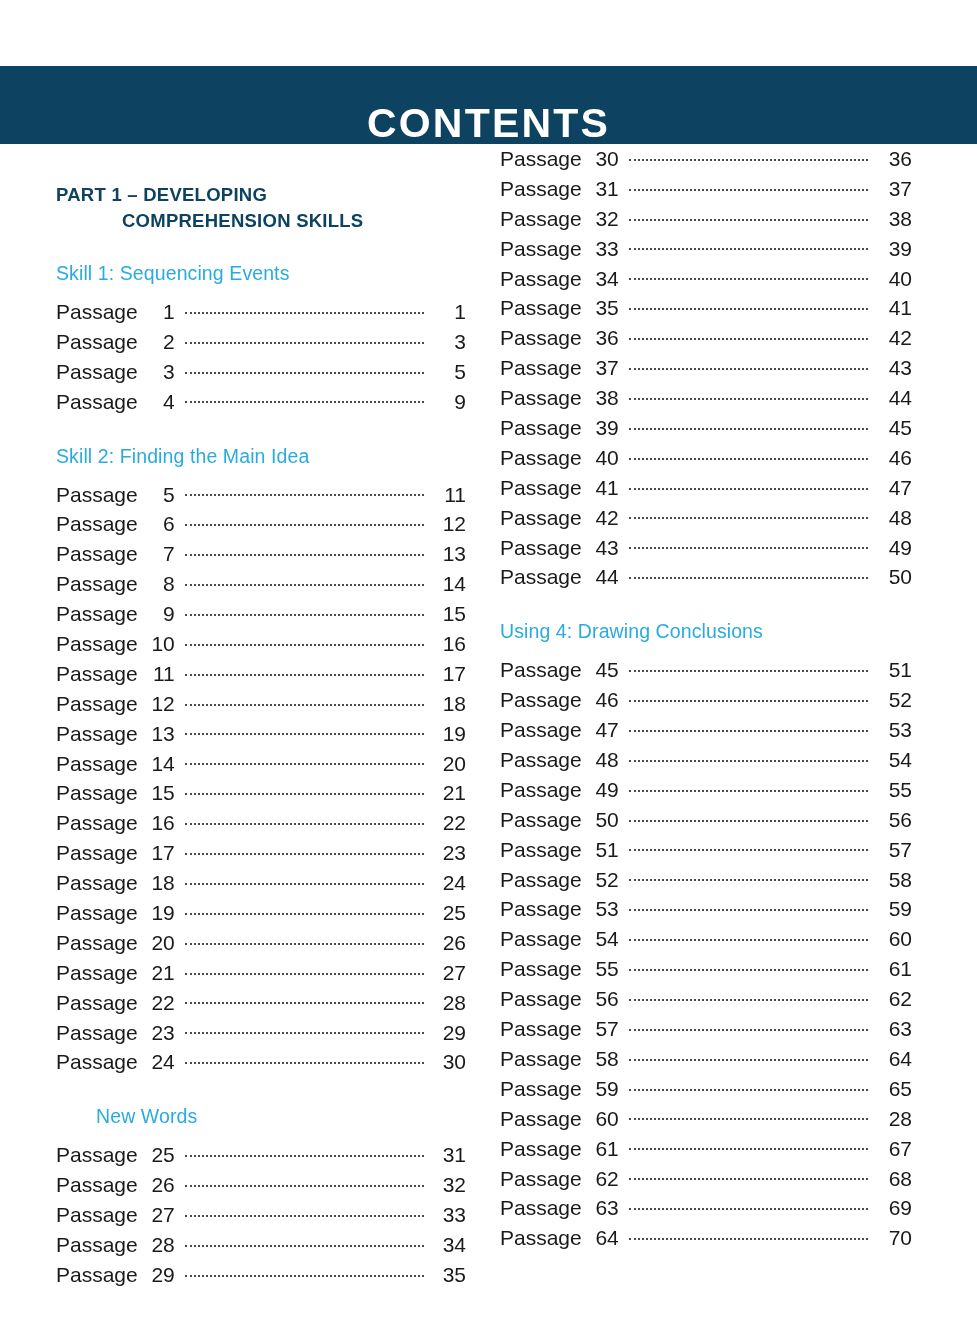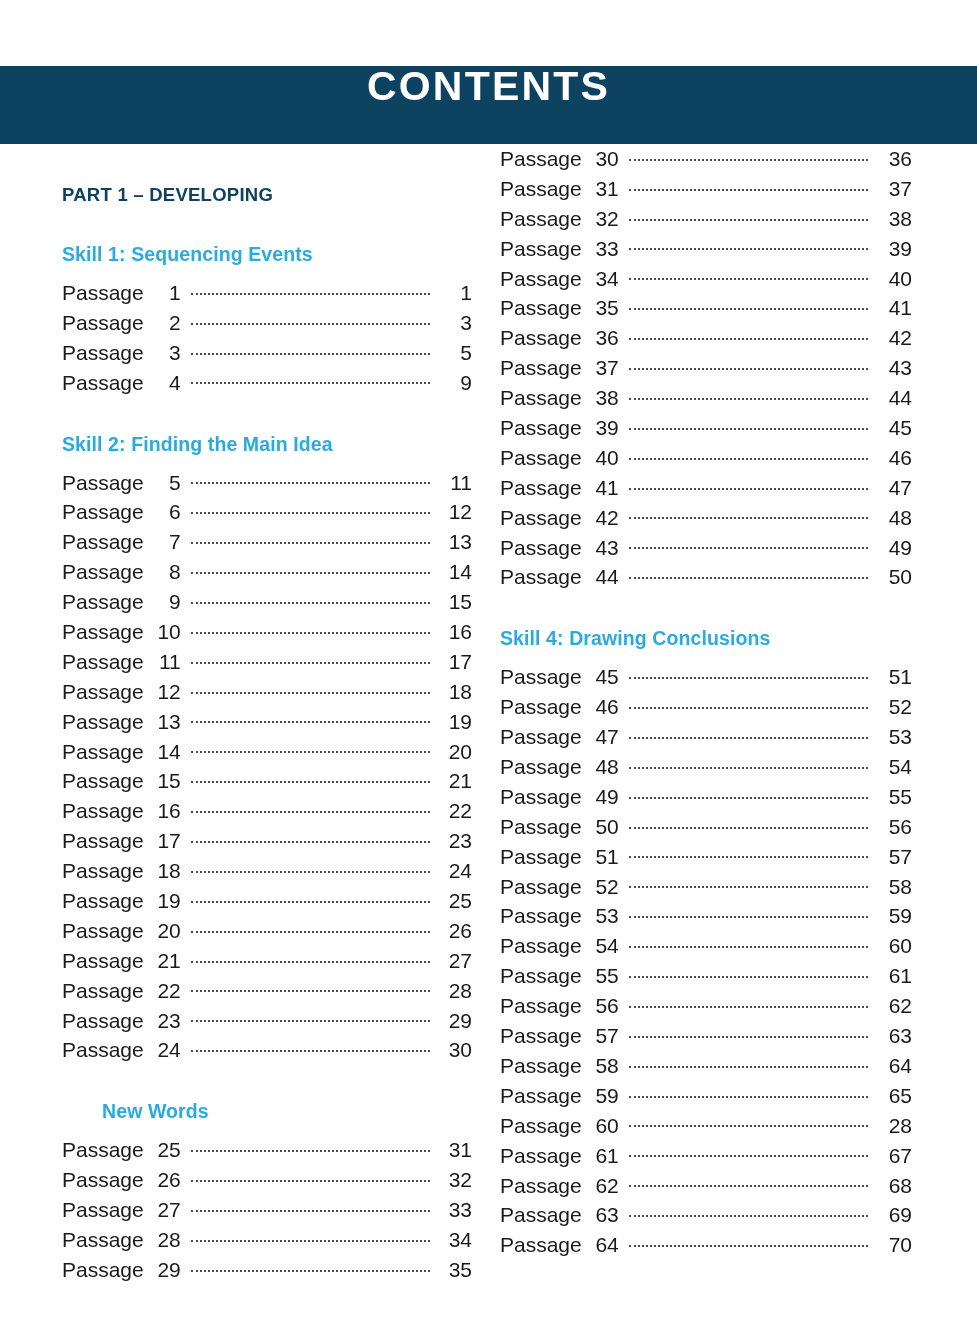--- a/index.html
+++ b/index.html
@@ -17,21 +17,21 @@
 
   
   .header-band {
     position: absolute;
     left: 0;
     top: 66px;
     width: 977px;
     height: 78px;
     background: #0d4260;
     display: flex;
-    align-items: flex-start;
+    align-items: flex-end;
     justify-content: center;
   }
   .header-title {
     color: #ffffff;
     font-size: 41px;
     font-weight: bold;
     letter-spacing: 2.2px;
     line-height: 1;
     white-space: nowrap;
   }
@@ -41,21 +41,21 @@
     position: absolute;
     left: 0;
     top: 144px;
     width: 977px;
     height: 1188px;
   }
   .column {
     position: absolute;
     top: 0;
   }
-  .column-left  { left: 62px;  width: 410px; }
+  .column-left  { left: 56px;  width: 410px; }
   .column-right { left: 500px; width: 412px; }
 
   
   .part-heading {
     color: #0d4260;
     font-size: 18.5px;
     font-weight: bold;
     letter-spacing: 0.25px;
     line-height: 26px;
     margin-top: 38px;
@@ -63,24 +63,24 @@
   }
   .part-heading .line-2 {
     display: block;
     padding-left: 66px;
   }
 
   
   .skill-heading {
     color: #29abe2;
     font-size: 19.5px;
-    font-weight: bold;
+    font-weight: normal;
     letter-spacing: 0.1px;
     line-height: 27px;
-    margin-top: 33px;
+    margin-top: 26px;
     margin-bottom: 10px;
   }
   .skill-heading .line-2 {
     display: block;
     padding-left: 40px;
   }
 
   
   .entries { display: block; }
   .entry {
@@ -130,20 +130,21 @@
 
 <div class="header-band">
   <div class="header-title">CONTENTS</div>
 </div>
 
 <div class="page-body">
 
   <div class="column column-left">
     <div class="part-heading">
       <span>PART 1 – DEVELOPING</span>
+      <span class="line-2">COMPREHENSION SKILLS</span>
     </div>
     <div>
         <div class="skill-heading"><span>Skill 1: Sequencing Events</span></div>
         <div class="entries">
           <div class="entry">
             <span class="entry-label">Passage</span>
             <span class="entry-num">1</span>
             <span class="entry-leader"></span>
             <span class="entry-page">1</span>
           </div>
@@ -412,21 +413,21 @@
             <span class="entry-leader"></span>
             <span class="entry-page">49</span>
           </div>
           <div class="entry">
             <span class="entry-label">Passage</span>
             <span class="entry-num">44</span>
             <span class="entry-leader"></span>
             <span class="entry-page">50</span>
           </div>
         </div>
-        <div class="skill-heading"><span>Skill 4: Drawing Conclusions</span></div>
+        <div class="skill-heading"><span>Using 4: Drawing Conclusions</span></div>
         <div class="entries">
           <div class="entry">
             <span class="entry-label">Passage</span>
             <span class="entry-num">45</span>
             <span class="entry-leader"></span>
             <span class="entry-page">51</span>
           </div>
           <div class="entry">
             <span class="entry-label">Passage</span>
             <span class="entry-num">46</span>

